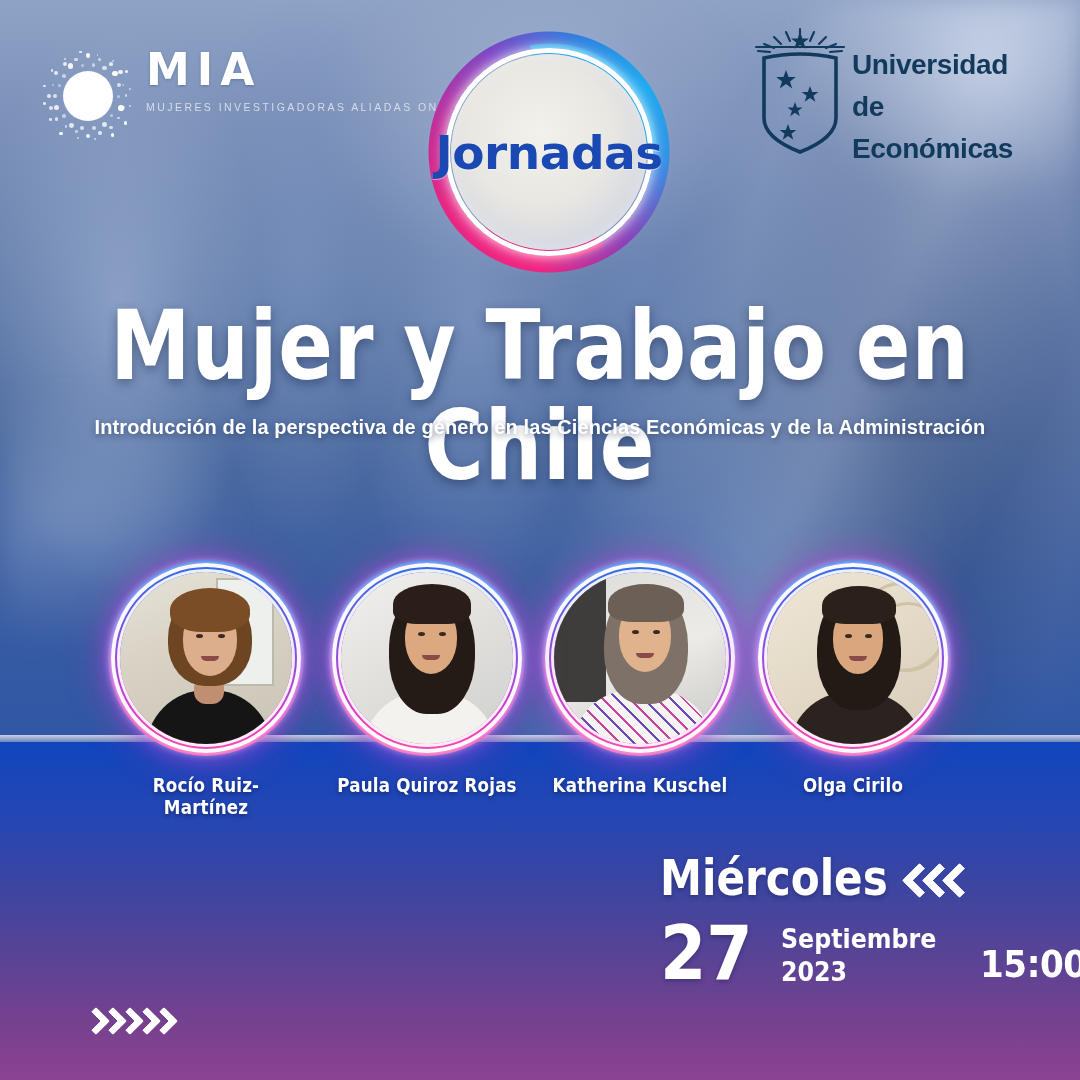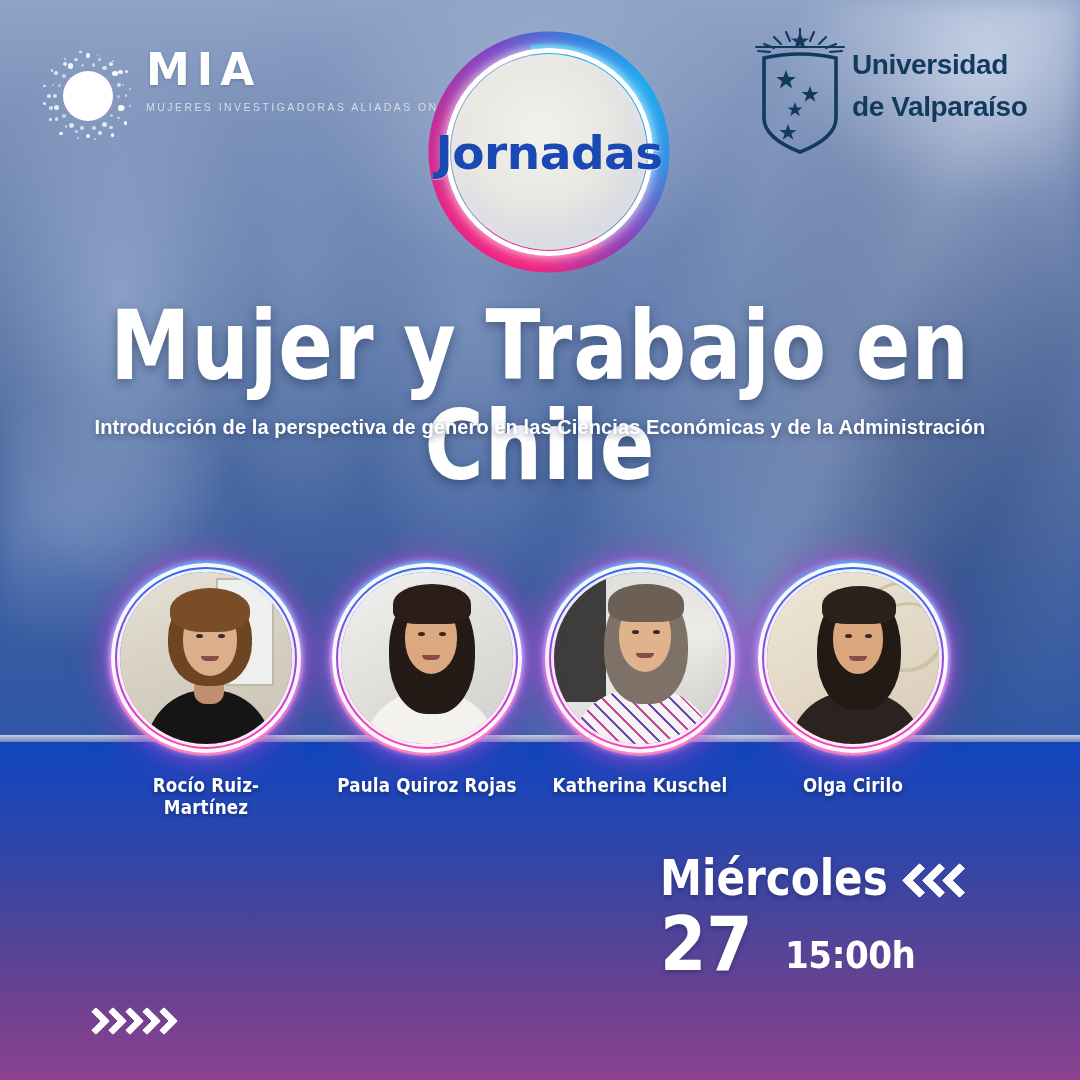--- a/index.html
+++ b/index.html
@@ -197,21 +197,21 @@
     color:#ffffff; transform:scaleX(.86); transform-origin:0 50%; line-height:54px;
     text-shadow:0 2px 6px rgba(20,20,70,.4);
   }
   .chev-left-row{ display:flex; margin-left:-22px; gap:0px; }
   .chev-l{ width:20px; height:34px; position:relative; }
   .chev-l::before{
     content:""; position:absolute; left:4px; top:6px;
     width:17px; height:17px; border-top:8px solid #fff; border-left:8px solid #fff;
     transform:rotate(-45deg); border-radius:2px;
   }
-  .date-row{ display:flex; align-items:flex-end; margin-top:1px; }
+  .date-row{ display:flex; align-items:flex-end; margin-top:10px; }
   .day-num{
     font-family:"DejaVu Sans", sans-serif; font-weight:700; font-size:74px;
     color:#ffffff; line-height:74px; transform:scaleX(.9); transform-origin:0 100%;
     text-shadow:0 2px 6px rgba(20,20,70,.4);
   }
   .month-year{ margin-left:18px; margin-bottom:3px; }
   .month{
     font-family:"DejaVu Sans", sans-serif; font-weight:700; font-size:27px;
     color:#ffffff; line-height:30px; transform:scaleX(.88); transform-origin:0 50%;
   }
@@ -332,21 +332,21 @@
         <g fill="#123a5c">
           <polygon points="34,44 36.6,51 43.8,51 38,55.4 40.2,62.4 34,58.1 27.8,62.4 30,55.4 24.2,51 31.4,51"></polygon>
           <polygon points="58,60 60.2,66 66.4,66 61.4,69.8 63.3,75.8 58,72.1 52.7,75.8 54.6,69.8 49.6,66 55.8,66"></polygon>
           <polygon points="43,76 45,81.4 50.6,81.4 46.1,84.8 47.8,90.2 43,86.8 38.2,90.2 39.9,84.8 35.4,81.4 41,81.4"></polygon>
           <polygon points="36,98 38.2,104 44.4,104 39.4,107.8 41.3,113.8 36,110.1 30.7,113.8 32.6,107.8 27.6,104 33.8,104"></polygon>
         </g>
       </svg>
     </div>
     <div class="uv-text">
       <div class="uv-l1">Universidad</div>
-      <div class="uv-l2">de Valparaíso</div>
+      <div class="uv-l2">de Económicas</div>
     </div>
   </div>
 
   <div class="badge">
     <div class="badge-ring-grad"></div>
     <div class="badge-arc-a"></div>
     <div class="badge-disc"></div>
     <div class="badge-white-ring"></div>
     <div class="badge-label">Jornadas</div>
   </div>
@@ -450,18 +450,22 @@
     <div class="weekday-row">
       <div class="weekday">Miércoles</div>
       <div class="chev-left-row">
         <div class="chev-l"></div>
           <div class="chev-l"></div>
           <div class="chev-l"></div>
       </div>
     </div>
     <div class="date-row">
       <div class="day-num">27</div>
+      <div class="month-year">
+        <div class="month">Septiembre</div>
+        <div class="year">2023</div>
+      </div>
       <div class="time">15:00h</div>
     </div>
   </div>
 
 
 </div>
 
 </body></html>

